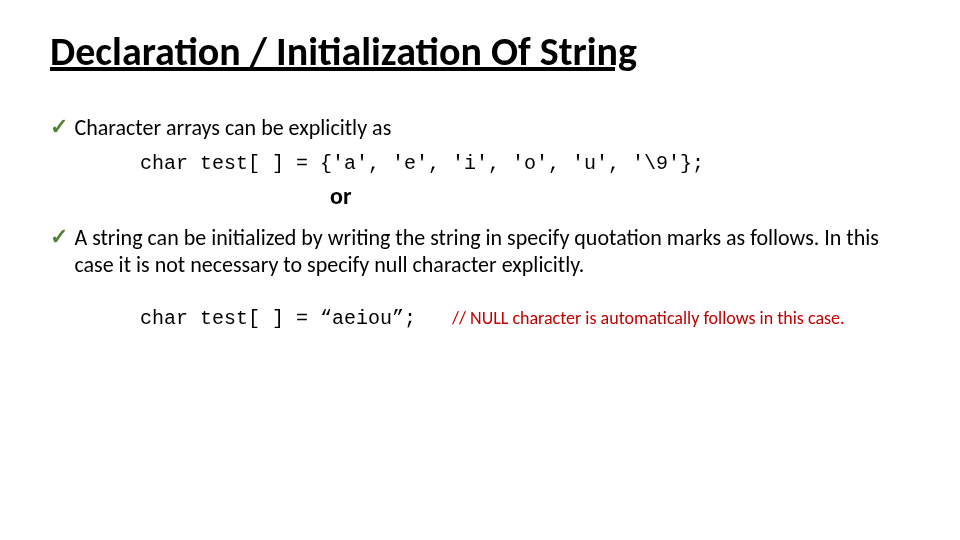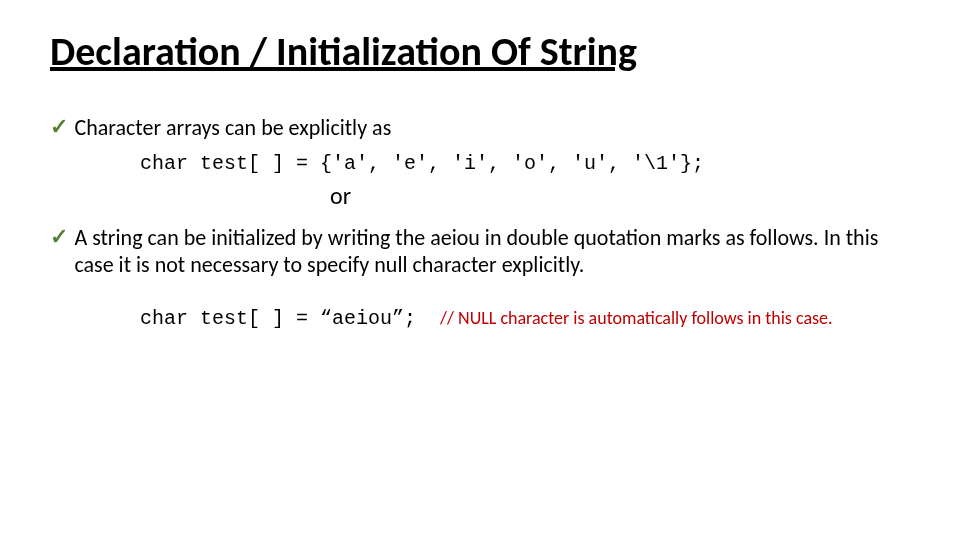--- a/index.html
+++ b/index.html
@@ -2,42 +2,42 @@
 <html><head>
 <meta charset="utf-8">
 <style>
   html,body{margin:0;padding:0;width:960px;height:540px;background:#fff;font-family:"Calibri","Segoe UI",sans-serif;color:#000;}
   .slide{box-sizing:border-box;padding:30px 50px 0 50px;width:960px;height:540px;}
   .title{font-size:40px;font-weight:700;text-decoration:underline;margin:0 0 40px 0;line-height:1.1;}
   .bullet{font-size:22px;margin:14px 0 10px 0;display:flex;align-items:flex-start;}
   .tick{color:#548235;font-weight:bold;margin-right:6px;font-size:22px;line-height:1.2;}
   .bullet-text{flex:1;line-height:1.25;}
   .code{font-family:"Courier New",monospace;font-size:20px;margin:8px 0 6px 90px;white-space:pre;}
-  .or{font-size:24px;margin:4px 0 0 280px;}
-  .line2{margin:28px 0 16px 90px;display:flex;align-items:baseline;gap:24px;}
+  .or{font-size:24px;margin:4px 0 0 280px;font-weight:bold;}
+  .line2{margin:28px 0 16px 90px;display:flex;align-items:baseline;gap:36px;}
   .line2 .c{font-family:"Courier New",monospace;font-size:20px;white-space:pre;}
   .line2 .comment{color:#c00000;font-size:18px;}
 </style>
 </head>
 <body>
 
 <div class="slide">
   <h1 class="title">Declaration / Initialization Of String</h1>
 
   <div class="bullet">
     <span class="tick">✓</span>
     <span class="bullet-text">Character arrays can be explicitly as</span>
   </div>
 
-  <div class="code">char test[ ] = {'a', 'e', 'i', 'o', 'u', '\1'};</div>
+  <div class="code">char test[ ] = {'a', 'e', 'i', 'o', 'u', '\9'};</div>
 
   <div class="or">or</div>
 
   <div class="bullet">
     <span class="tick">✓</span>
-    <span class="bullet-text">A string can be initialized by writing the aeiou in double quotation marks as follows. In this case it is not necessary to specify null character explicitly.</span>
+    <span class="bullet-text">A string can be initialized by writing the string in specify quotation marks as follows. In this case it is not necessary to specify null character explicitly.</span>
   </div>
 
   <div class="line2">
     <span class="c">char test[ ] = “aeiou”;</span>
     <span class="comment">// NULL character is automatically follows in this case.</span>
   </div>
 </div>
 
 </body></html>

